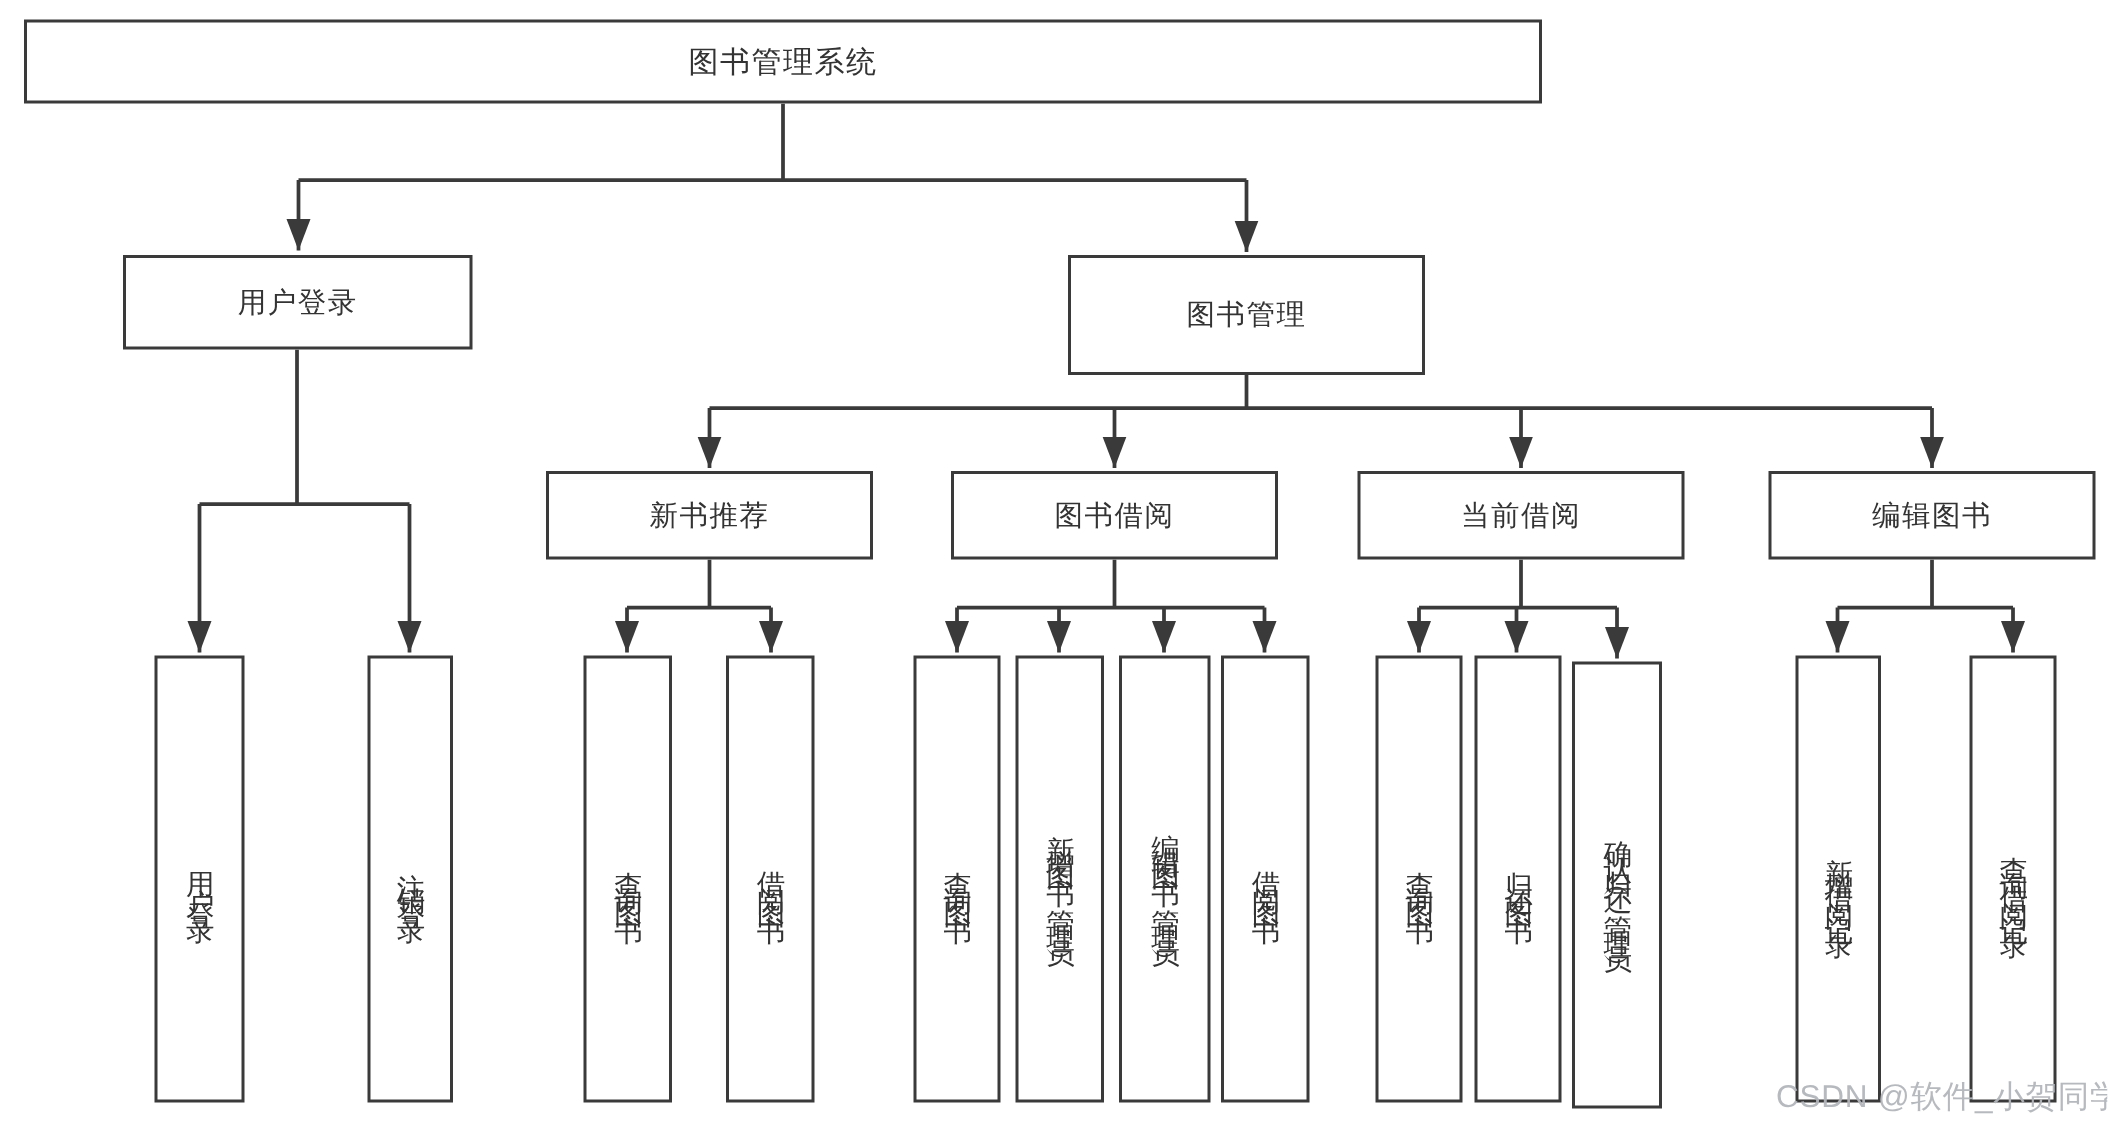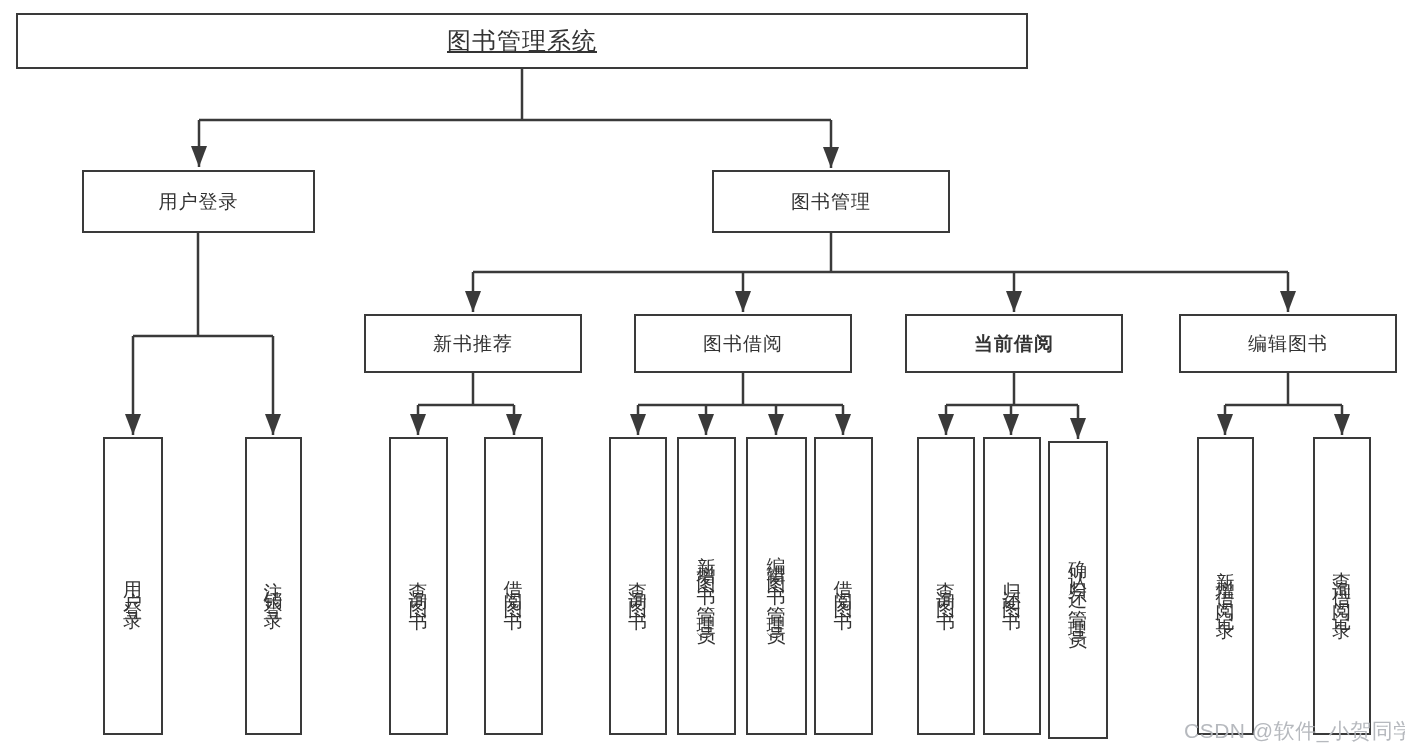--- a/index.html
+++ b/index.html
@@ -6,21 +6,21 @@
   .canvas{
     position:relative;width:1405px;height:747px;background:#ffffff;overflow:hidden;
     font-family:"Liberation Sans","DejaVu Sans",sans-serif;color:#333333;
   }
   .canvas svg.connectors{position:absolute;left:0;top:0;}
   .box{
     position:absolute;box-sizing:border-box;background:#ffffff;
     border:2.5px solid #3a3a3a;display:flex;align-items:center;justify-content:center;
   }
   .htext{font-size:19px;color:#333333;letter-spacing:1px;white-space:nowrap;}
-  .root .htext{font-size:24px;text-decoration:underline;}
+  .root .htext{font-size:20px;}
   .vtext{
     writing-mode:vertical-rl;text-orientation:mixed;
     font-size:19px;letter-spacing:10px;color:#333333;line-height:1;
   }
   .watermark{
     position:absolute;left:1184px;top:717px;font-size:21px;
     color:rgba(178,181,186,0.95);white-space:nowrap;letter-spacing:0.5px;
   }
   .connectors path{stroke:#3a3a3a;stroke-width:2.5;fill:none;}
   .connectors .arw{fill:#3a3a3a;stroke:none;}
@@ -78,31 +78,31 @@
     <path d="M1342,405 V435" marker-end="url(#arw)"></path>
   </svg>
 
   <div class="box root" style="left:16px;top:13px;width:1012px;height:56px;">
     <span class="htext">图书管理系统</span>
   </div>
 
   <div class="box" style="left:82px;top:170px;width:233px;height:63px;">
     <span class="htext">用户登录</span>
   </div>
-  <div class="box" style="left:712px;top:170px;width:238px;height:63px;">
+  <div class="box" style="left:712px;top:170px;width:238px;height:80px;">
     <span class="htext">图书管理</span>
   </div>
 
   <div class="box" style="left:364px;top:314px;width:218px;height:59px;">
     <span class="htext">新书推荐</span>
   </div>
   <div class="box" style="left:634px;top:314px;width:218px;height:59px;">
     <span class="htext">图书借阅</span>
   </div>
-  <div class="box" style="left:905px;top:314px;width:218px;height:59px;font-weight:bold;">
+  <div class="box" style="left:905px;top:314px;width:218px;height:59px;">
     <span class="htext">当前借阅</span>
   </div>
   <div class="box" style="left:1179px;top:314px;width:218px;height:59px;">
     <span class="htext">编辑图书</span>
   </div>
 
   <div class="box" style="left:103px;top:437px;width:60px;height:298px;">
     <span class="vtext">用户登录</span>
   </div>
   <div class="box" style="left:245px;top:437px;width:57px;height:298px;">

